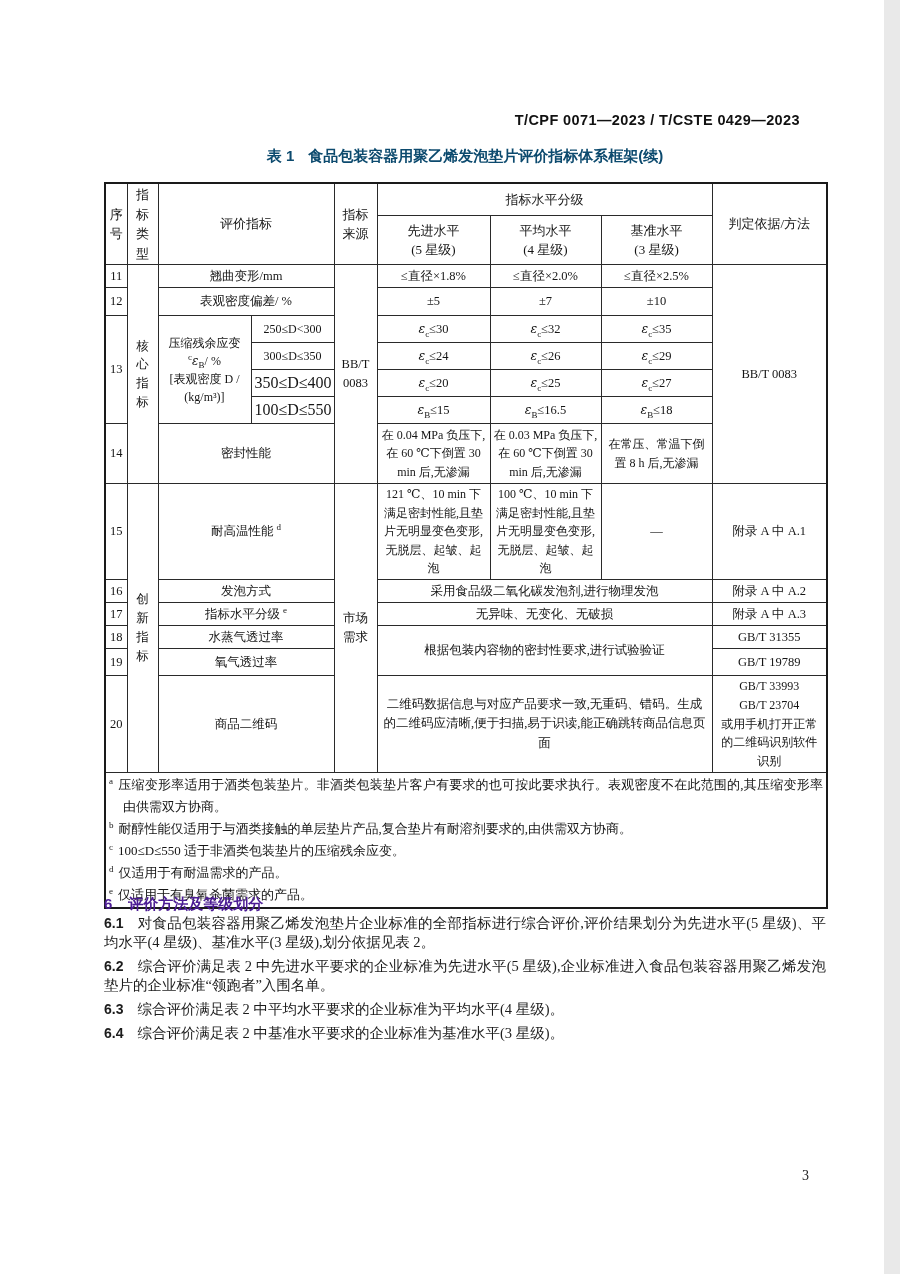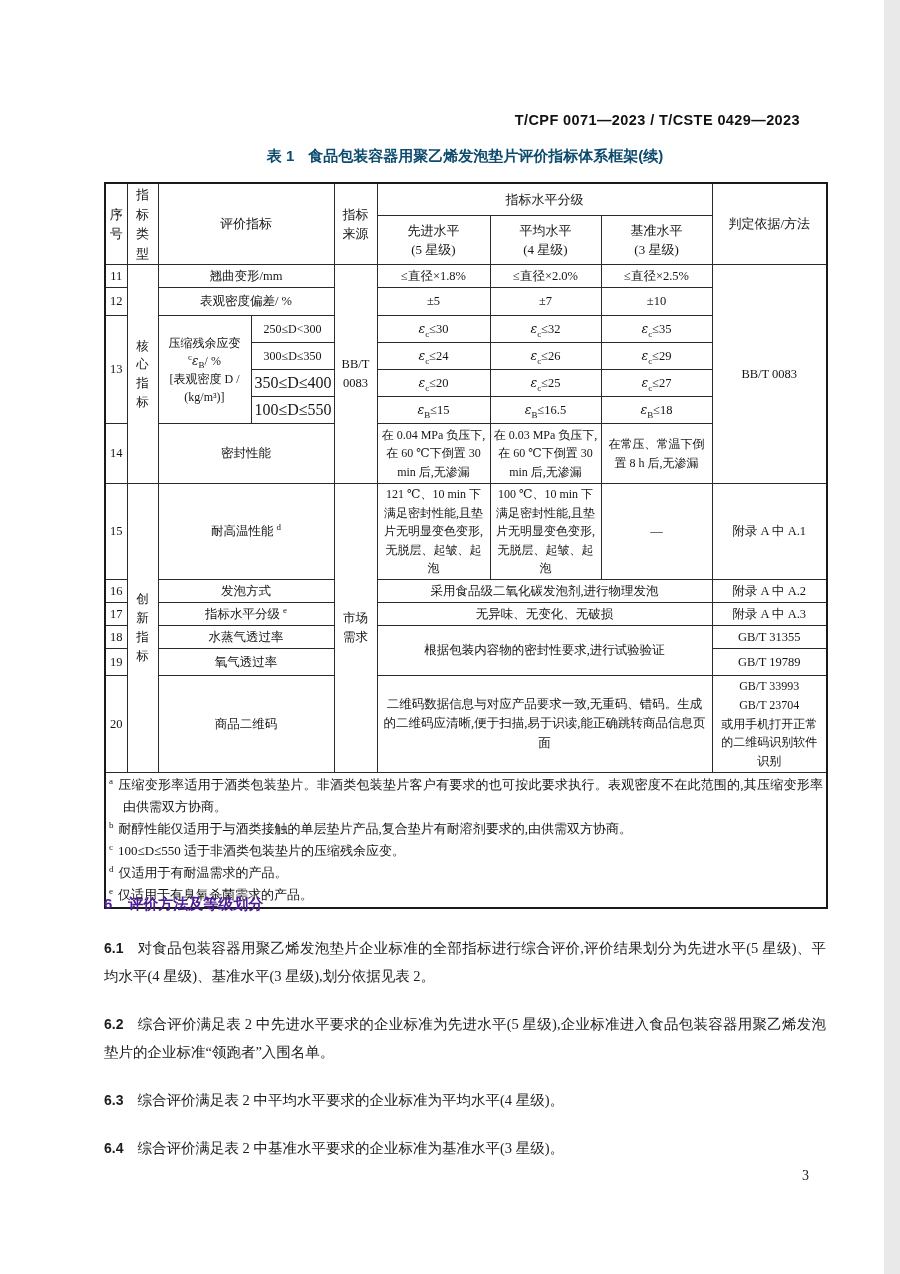--- a/index.html
+++ b/index.html
@@ -37,21 +37,21 @@
   i.e{font-family:"DejaVu Serif","Liberation Serif",serif; font-style:italic;}
   .fnrow td{padding:6px 10px 4px 24px; text-align:left; vertical-align:top;}
   .fn{font-size:13px; line-height:22px; padding-left:14px; text-indent:-14px; text-align:justify;}
   .fn sup{margin-right:5px;}
   .sec{position:absolute; left:104px; top:895px; width:722px;}
   .sec-h{
     font-family:"Liberation Sans","DejaVu Sans",sans-serif;
     font-weight:700; font-size:15px; color:#4c1d95; 
   }
   .sec-h .gap{margin-right:16px;}
-  .para{font-size:14.5px; line-height:28px; text-align:justify; text-justify:inter-ideograph; margin-bottom:5px;margin-top:20px;}
+  .para{font-size:14.5px; line-height:19px; text-align:justify; text-justify:inter-ideograph; margin-bottom:5px;}
   .para .pnum{font-family:"Liberation Sans","DejaVu Sans",sans-serif; font-weight:700; font-size:14px; margin-right:14px;}
   .pageno{position:absolute; left:802px; top:1168px; font-size:14px;}
   .qline{display:block;}
 </style>
 </head>
 <body>
 
 <div class="page">
 
   <div class="hdr-right">T/CPF 0071—2023 / T/CSTE 0429—2023</div>

